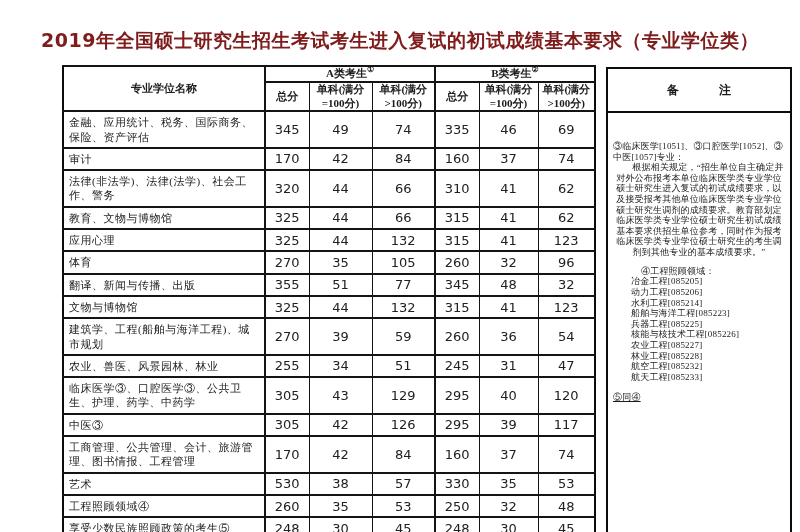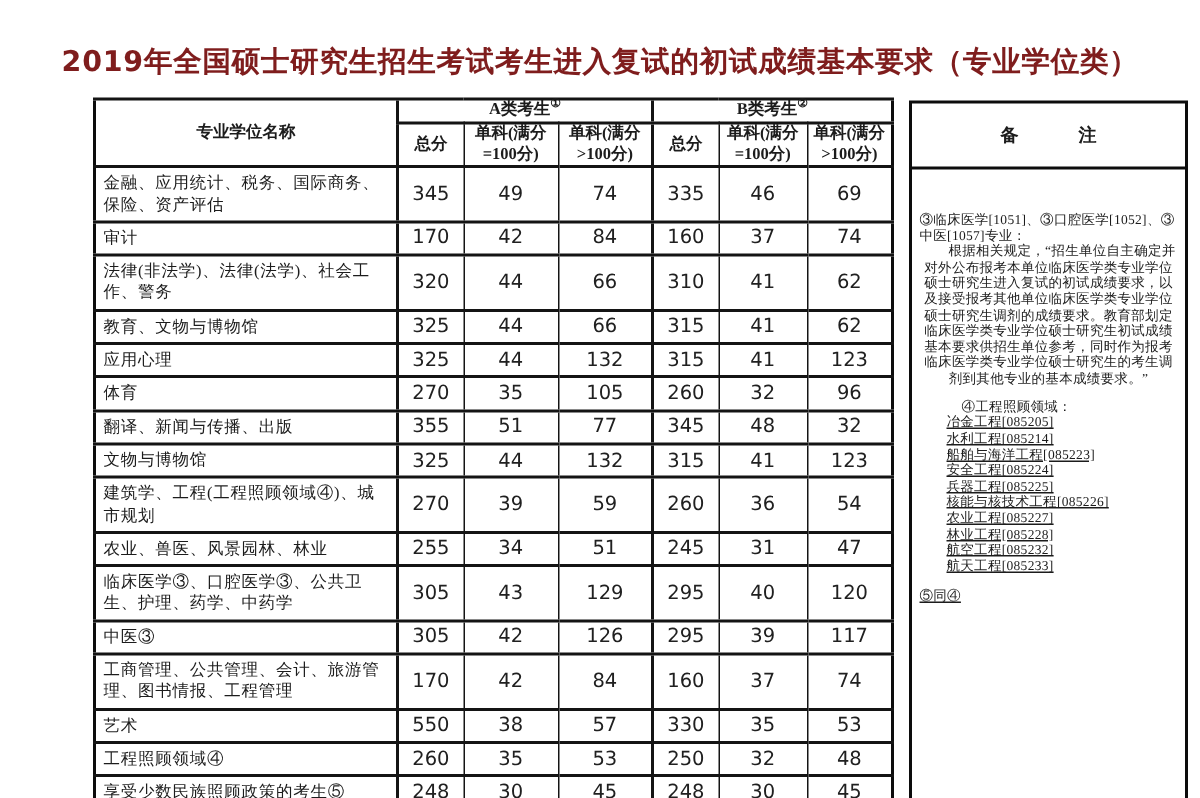--- a/index.html
+++ b/index.html
@@ -89,21 +89,21 @@
   .remarks-body {
     flex: 1;
     padding: 28px 5px 4px 5px;
     font-size: 9px;
     line-height: 1.18;
     letter-spacing: 0.2px;
   }
   .remark-note3-title { margin-bottom: 0; font-family: Liberation Serif, serif; }
   .remark-note3-body { text-indent: 18px; text-align: center; }
   .remark-note4 { margin-top: 8px; padding-left: 28px; }
-  .remark-eng-item { padding-left: 18px; text-decoration: underline; }
+  .remark-eng-item { padding-left: 18px; }
   .remark-note5 { margin-top: 10px; text-decoration: underline; }
 </style>
 </head>
 <body>
 
 <div class="page-title">2019年全国硕士研究生招生考试考生进入复试的初试成绩基本要求（专业学位类）</div>
 
 <div class="content">
 
   <table class="score-table">
@@ -198,21 +198,21 @@
         <tr>
           <td class="name-cell">文物与博物馆</td>
           <td class="num-cell thick-left">325</td>
           <td class="num-cell">44</td>
           <td class="num-cell">132</td>
           <td class="num-cell thick-left">315</td>
           <td class="num-cell">41</td>
           <td class="num-cell">123</td>
         </tr>
         <tr>
-          <td class="name-cell">建筑学、工程(工程照顾领域④)、城市规划</td>
+          <td class="name-cell">建筑学、工程(船舶与海洋工程)、城市规划</td>
           <td class="num-cell thick-left">270</td>
           <td class="num-cell">39</td>
           <td class="num-cell">59</td>
           <td class="num-cell thick-left">260</td>
           <td class="num-cell">36</td>
           <td class="num-cell">54</td>
         </tr>
         <tr>
           <td class="name-cell">农业、兽医、风景园林、林业</td>
           <td class="num-cell thick-left">255</td>
@@ -244,21 +244,21 @@
           <td class="name-cell">工商管理、公共管理、会计、旅游管理、图书情报、工程管理</td>
           <td class="num-cell thick-left">170</td>
           <td class="num-cell">42</td>
           <td class="num-cell">84</td>
           <td class="num-cell thick-left">160</td>
           <td class="num-cell">37</td>
           <td class="num-cell">74</td>
         </tr>
         <tr>
           <td class="name-cell">艺术</td>
-          <td class="num-cell thick-left">550</td>
+          <td class="num-cell thick-left">530</td>
           <td class="num-cell">38</td>
           <td class="num-cell">57</td>
           <td class="num-cell thick-left">330</td>
           <td class="num-cell">35</td>
           <td class="num-cell">53</td>
         </tr>
         <tr>
           <td class="name-cell">工程照顾领域④</td>
           <td class="num-cell thick-left">260</td>
           <td class="num-cell">35</td>
@@ -285,23 +285,23 @@
   </table>
 
   <div class="remarks-box">
     <div class="remarks-header">备　注</div>
     <div class="remarks-body">
       <div class="remark-note3-title">③临床医学[1051]、③口腔医学[1052]、③中医[1057]专业：</div>
       <div class="remark-note3-body">根据相关规定，“招生单位自主确定并对外公布报考本单位临床医学类专业学位硕士研究生进入复试的初试成绩要求，以及接受报考其他单位临床医学类专业学位硕士研究生调剂的成绩要求。教育部划定临床医学类专业学位硕士研究生初试成绩基本要求供招生单位参考，同时作为报考临床医学类专业学位硕士研究生的考生调剂到其他专业的基本成绩要求。”</div>
       <div class="remark-note4">④工程照顾领域：</div>
       <div>
           <div class="remark-eng-item">冶金工程[085205]</div>
+          <div class="remark-eng-item">动力工程[085206]</div>
           <div class="remark-eng-item">水利工程[085214]</div>
           <div class="remark-eng-item">船舶与海洋工程[085223]</div>
-          <div class="remark-eng-item">安全工程[085224]</div>
           <div class="remark-eng-item">兵器工程[085225]</div>
           <div class="remark-eng-item">核能与核技术工程[085226]</div>
           <div class="remark-eng-item">农业工程[085227]</div>
           <div class="remark-eng-item">林业工程[085228]</div>
           <div class="remark-eng-item">航空工程[085232]</div>
           <div class="remark-eng-item">航天工程[085233]</div>
         </div>
       <div class="remark-note5">⑤同④</div>
     </div>
   </div>

